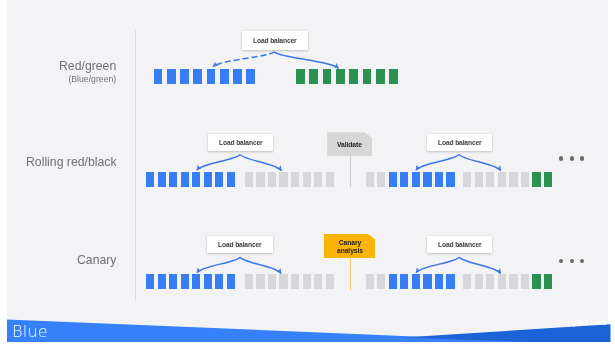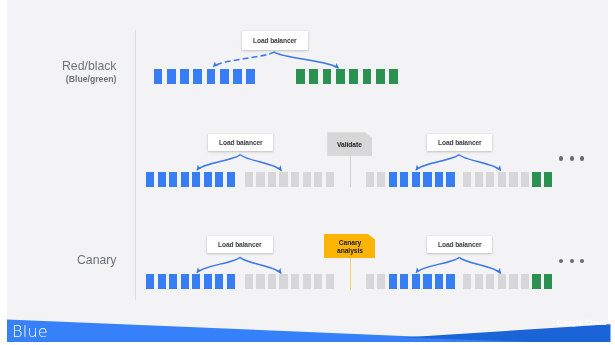--- a/index.html
+++ b/index.html
@@ -1,20 +1,20 @@
 <!DOCTYPE html>
 <html><head>
 <meta charset="utf-8">
 <style>
   html,body{margin:0;padding:0;background:#fff;}
   body{width:615px;height:345px;font-family:"Liberation Sans",sans-serif;overflow:hidden;position:relative;-webkit-font-smoothing:antialiased;}
   #slide{position:absolute;left:7px;top:0;width:601px;height:342px;background:#f3f3f5;overflow:hidden;}
   .rowlabel{position:absolute;text-align:right;color:#70757a;white-space:nowrap;}
   .rowlabel .main{will-change:transform;font-size:12.25px;line-height:13px;color:#6e7276;}
-  .rowlabel .sub{will-change:transform;font-size:8.7px;line-height:10px;margin-top:1.3px;color:#707478;font-weight:bold;}
+  .rowlabel .sub{will-change:transform;font-size:8.7px;line-height:10px;margin-top:1.3px;color:#707478;}
   .vdiv{position:absolute;width:1px;background:#dcdcde;}
   .bar{position:absolute;}
   .lbbox{position:absolute;background:#fff;border-radius:0;box-shadow:0 1px 2.2px rgba(60,64,67,.26),0 0 1px rgba(60,64,67,.14);
          font-size:6.7px;font-weight:bold;color:#3c4043;display:flex;align-items:center;justify-content:center;letter-spacing:-0.14px;}
   .tagbox{position:absolute;font-size:7.6px;font-weight:bold;color:#3c4043;display:flex;align-items:center;justify-content:center;text-align:center;line-height:9.6px;}
   .tagbox{position:absolute;font-size:6.7px;font-weight:bold;color:#202124;display:flex;align-items:center;justify-content:center;text-align:center;line-height:8px;letter-spacing:-0.05px;
     clip-path:polygon(0 0, calc(100% - 7.3px) 0, 100% 5.7px, 100% 100%, 0 100%);}
   .tagbox > span{display:block;will-change:transform;}
   .lbbox > span{display:block;will-change:transform;}
   .stem{position:absolute;width:1px;}
@@ -25,22 +25,25 @@
   .brand > span{display:block;will-change:transform;}
   #brandnext{left:11.5px;top:324px;font-size:16.2px;font-weight:200;font-family:"DejaVu Sans",sans-serif;letter-spacing:.15px;line-height:16px;}
   #brandcloud{left:557px;top:319px;font-size:7.35px;font-weight:400;font-family:"DejaVu Sans",sans-serif;letter-spacing:0px;line-height:8px;}
 </style>
 </head>
 <body>
 
 <div id="slide">
 
   <div class="rowlabel" style="right:491.3px;top:60px;">
-    <div class="main">Red/black</div>
+    <div class="main">Red/green</div>
     <div class="sub">(Blue/green)</div>
+  </div>
+  <div class="rowlabel" style="right:491.3px;top:156px;">
+    <div class="main">Rolling red/black</div>
   </div>
   <div class="rowlabel" style="right:491.3px;top:254px;">
     <div class="main">Canary</div>
   </div>
 
   <div class="vdiv" style="left:128px;top:30px;height:270px;"></div>
 
   <div id="bars">
       <div class="bar" style="left: 146.6px; top: 69.1px; width: 8.9px; height: 15px; background: rgb(55, 126, 245);"></div>
       <div class="bar" style="left: 159.85px; top: 69.1px; width: 8.9px; height: 15px; background: rgb(55, 126, 245);"></div>

